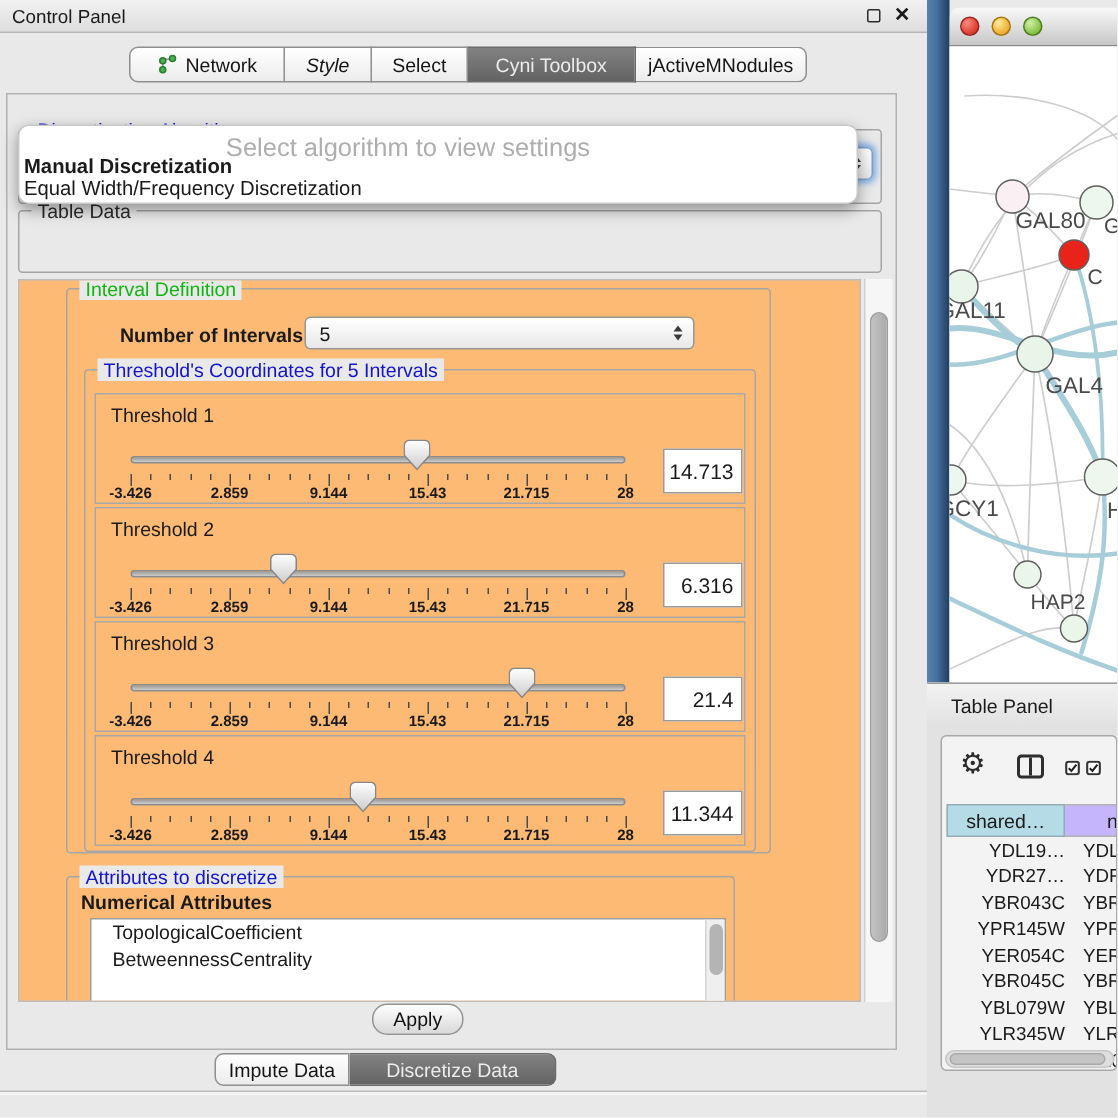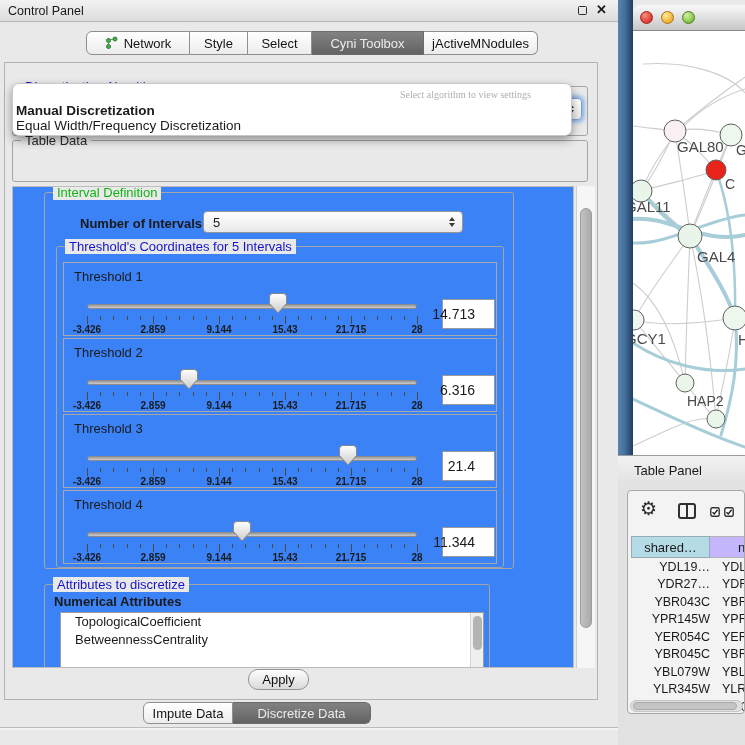--- a/index.html
+++ b/index.html
@@ -40,56 +40,56 @@
             display:flex; flex-direction:column; gap:2px; }
   .arr-up { width:0; height:0; border-left:3.5px solid transparent; border-right:3.5px solid transparent;
             border-bottom:4.5px solid #3a3a3a; }
   .arr-dn { width:0; height:0; border-left:3.5px solid transparent; border-right:3.5px solid transparent;
             border-top:4.5px solid #3a3a3a; }
   #algcombo { left:17px; top:35px; width:560px; height:22px; border:1px solid #7da3cf;
               box-shadow:0 0 4px 1.5px rgba(96,155,227,.8); }
   #tablecombo { left:17px; top:89px; width:558px; height:21px; }
 
   #viewport { left:7px; top:123px; width:562px; height:482px; border:1px solid #bdbdbd;
-              overflow:hidden; background:#3b82f6; }
+              overflow:hidden; background:#fdba74; }
   #vscroll { left:571px; top:123px; width:19px; height:482px; background:#f6f6f6; border-left:1px solid #cfcfcf; }
   .vthumb { position:absolute; left:3px; top:22px; width:12px; height:420px;
             background:linear-gradient(90deg,#c3c3c3,#aaaaaa); border:1px solid #9d9d9d; border-radius:6px; }
 
   .boldlbl { position:absolute; font-weight:700; font-size:13px; white-space:nowrap; }
 
   .thrbox { position:absolute; left:50px; width:434px; height:74px; border:1px solid #a8a8a8; }
   .thr-label { position:absolute; left:10px; top:6px; font-weight:400; font-size:13px; }
   .track { position:absolute; left:23px; top:41px; width:330px; height:5px;
            background:linear-gradient(#9a9a9a,#cccccc); border:1px solid #8c8c8c; border-radius:3px; }
   .thumb-s { position:absolute; top:30px; width:18px; height:21px; }
   .tick { position:absolute; width:1px; background:#4a4a4a; top:53px; }
   .tick.maj { height:8px; } .tick.min { height:4px; }
   .tlabel { position:absolute; top:61px; width:56px; text-align:center; font-size:10px; font-weight:700; }
   .vbox { position:absolute; left:378px; top:36px; width:53px; height:30px; background:#fff;
           border:1px solid #9a9a9a; font-size:14px; display:flex; align-items:center;
-          justify-content:flex-end; padding-right:19px; }
+          justify-content:flex-end; padding-right:5px; }
 
   .listbox { position:absolute; left:47px; top:425px; width:424px; height:80px; background:#fff;
              border:1px solid #9c9c9c; font-size:13px; overflow:hidden; }
   .listbox .item { padding-left:14px; line-height:17.5px; white-space:nowrap; }
   .lscroll { position:absolute; right:0; top:0; bottom:0; width:13px; background:#efefef; border-left:1px solid #d4d4d4; }
   .lthumb { position:absolute; left:2px; top:3px; width:9px; height:34px; border-radius:5px; background:#b4b4b4; }
 
   .apply { position:absolute; left:243px; top:606px; width:61px; height:21px; border:1px solid #949494;
            border-radius:10px; background:linear-gradient(#fefefe,#d9d9d9); font-size:13px;
            font-family:inherit; color:#111; }
 
   .divline { left:0; top:727px; width:620px; height:1px; background:#bcbcbc; }
   .divhl { left:0; top:728px; width:620px; height:2px; background:#f3f3f3; }
 
   
   .popup { left:12px; top:83px; width:560px; height:53px; background:#fff; border:1px solid #c9c9c9;
            border-radius:7px; box-shadow:0 4px 10px rgba(0,0,0,.38); z-index:50; }
-  .popup .hint { position:absolute; top:5px; left:0; right:40px; text-align:right; color:#aeaeae; font-size:10px;font-family:Liberation Serif, serif; }
+  .popup .hint { position:absolute; top:5px; left:0; right:40px; text-align:center; color:#aeaeae; font-size:17px; }
   .popup .opt { position:absolute; left:3px; font-size:13.5px; white-space:nowrap; }
 
   
   .bluestrip { left:618px; top:0; width:15px; height:455px;
                background:linear-gradient(90deg,#5a82ad 0%,#446f9e 45%,#203d5f 100%); }
   .nettitle { left:633px; top:5px; width:112px; height:26px; background:linear-gradient(#f9f9f9,#c7c7c7);
               border-bottom:1px solid #888; border-radius:7px 0 0 0; }
   .light { position:absolute; top:6px; width:13px; height:13px; border-radius:50%; }
   .l-red { left:7px;  background:radial-gradient(circle at 35% 30%, #f98c80, #e0453a 60%, #c22f25); border:1px solid #9d231a; }
   .l-yel { left:28px; background:radial-gradient(circle at 35% 30%, #ffe9a0, #f0b73c 60%, #d89a1e); border:1px solid #a8750e; }
@@ -133,21 +133,21 @@
   <div id="toptabs" class="tabbar">
       <div class="tab" style="width: 104px;">
         <svg width="13" height="14" viewBox="0 0 13 14">
           <path d="M3.5 10.5 V4.5 M3.5 5 C3.5 3 8 3.5 10 3" stroke="#8a8a8a" fill="none"></path>
           <circle cx="3.5" cy="10.5" r="2" fill="#46b14c" stroke="#2c7b31"></circle>
           <circle cx="3.5" cy="4.5" r="2" fill="#46b14c" stroke="#2c7b31"></circle>
           <circle cx="10" cy="3" r="2" fill="#46b14c" stroke="#2c7b31"></circle>
         </svg>
         <span>Network</span>
       </div>
-      <div class="tab" style="width: 58px;">
+      <div class="tab" style="width: 58px; font-style: italic;">
         <span>Style</span>
       </div>
       <div class="tab" style="width: 64px;">
         <span>Select</span>
       </div>
       <div class="tab sel" style="width: 112px;">
         <span>Cyni Toolbox</span>
       </div>
       <div class="tab" style="width: 114px;">
         <span>jActiveMNodules</span>

